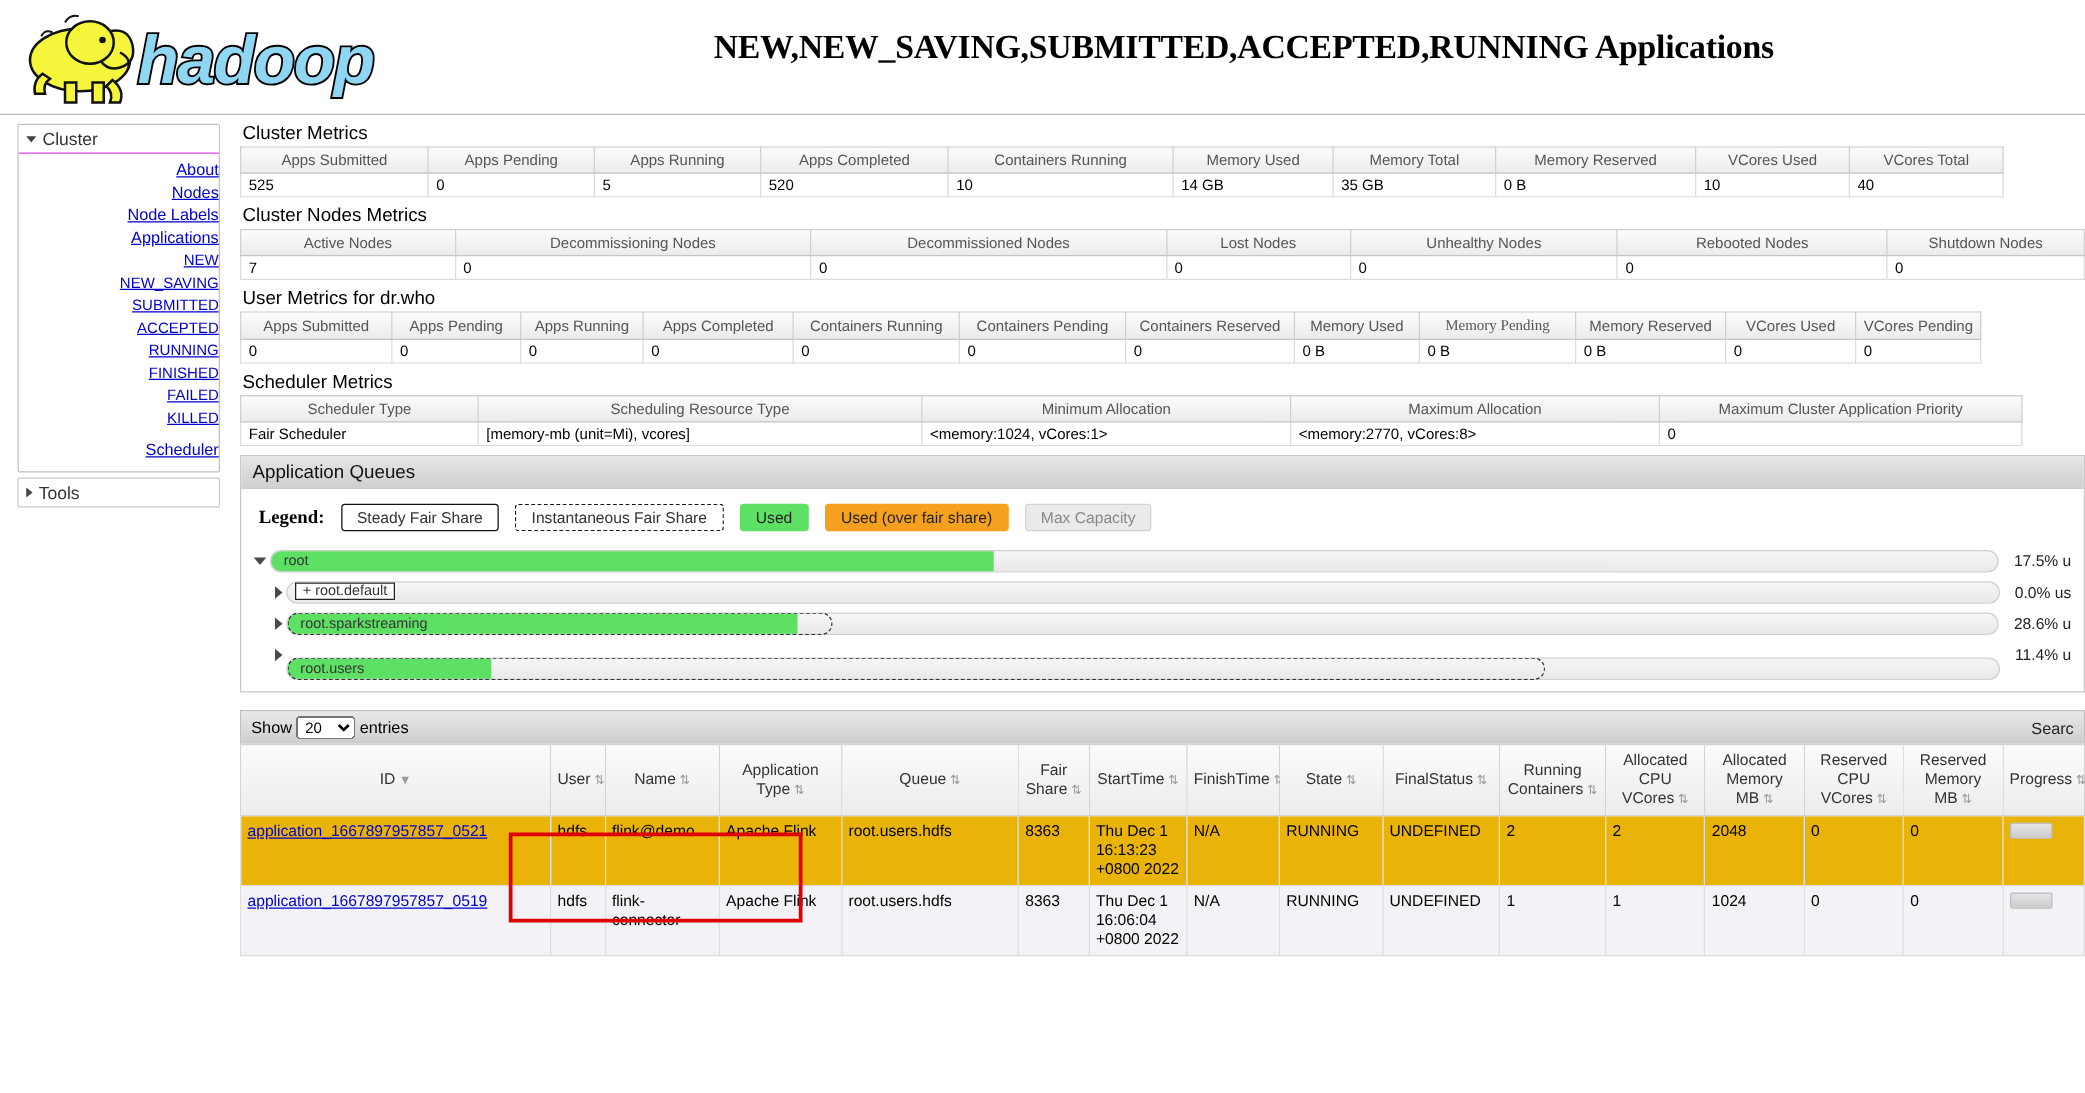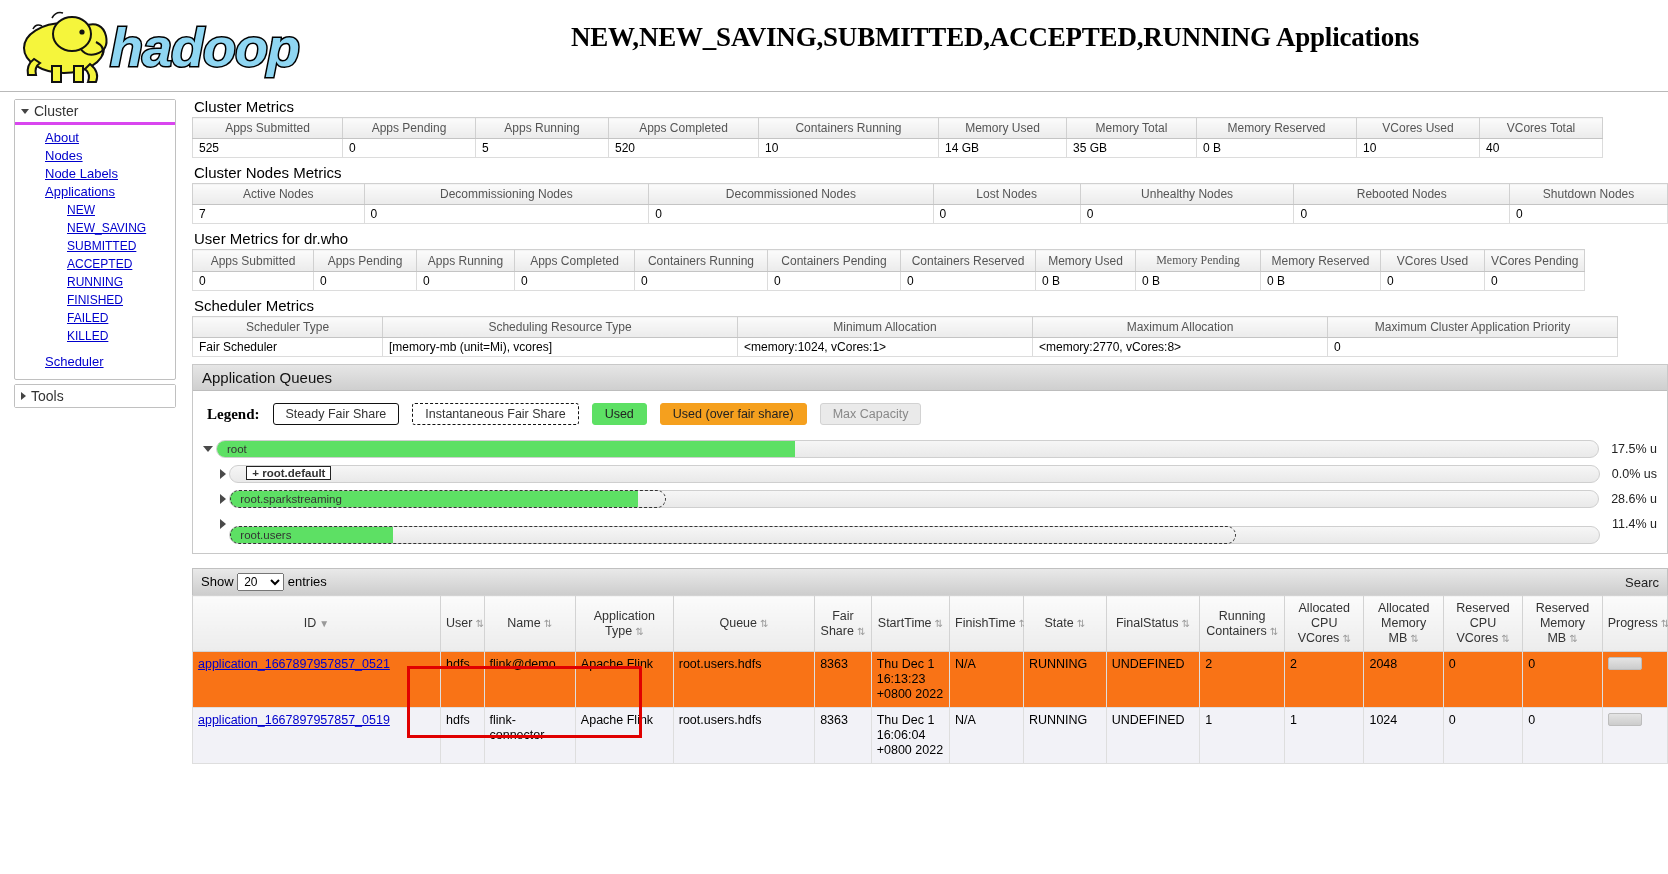--- a/index.html
+++ b/index.html
@@ -20,29 +20,29 @@
     position:absolute; left:340px; top:22px; width:1310px;
     text-align:center; font-size:27px; font-weight:bold;
     font-family:"Liberation Serif", serif; letter-spacing:-0.2px;
   }
 
   
   #sidebar { position:absolute; left:14px; top:99px; width:162px; }
   .navbox { border:1px solid #c0c0c0; background:#fff; border-radius:2px; }
   .navhead {
     padding:3px 6px; font-size:14px; color:#333;
-    border-bottom:3px solid #d946ef; background:#fff;
+    border-bottom:1px solid #d946ef; background:#fff;
   }
   .caret-d { display:inline-block; width:0;height:0;
     border-left:4px solid transparent;border-right:4px solid transparent;
     border-top:5px solid #444; margin-right:5px; vertical-align:2px;}
   .caret-r { display:inline-block; width:0;height:0;
     border-top:4px solid transparent;border-bottom:4px solid transparent;
     border-left:5px solid #444; margin-right:5px; vertical-align:1px;}
-  .navlist { padding:4px 0 8px 0; }
+  .navlist { padding:4px 0 8px 0;text-align:right; }
   .navlist a { display:block; padding:1px 0 1px 30px; font-size:13px; line-height:16px; }
   .navlist a.sub { padding-left:52px; font-size:12px; }
   .navlist .spacer { height:8px; }
   #tools-box { margin-top:4px; }
 
   
   #main { position:absolute; left:192px; top:98px; right:0; }
   .sec-title { font-size:15px; color:#000; margin:0 0 2px 2px;
     font-family:"Liberation Sans", sans-serif; }
   .mtable { border-collapse:collapse; table-layout:fixed; }
@@ -94,42 +94,42 @@
     background:#5de064;
   }
   .qbar-inst {
     position:absolute; top:-1px; bottom:-1px; left:0;
     border:1px dashed #333; border-radius:9px; pointer-events:none;
   }
   .qname {
     position:absolute; left:10px; top:2px; font-size:11.5px; color:#333; z-index:3;
     white-space:nowrap;
   }
-  .qname.boxed { border:1px solid #222; background:#fff; padding:0px 5px; left:16px; top:0px;font-weight:bold; }
+  .qname.boxed { border:1px solid #222; background:#fff; padding:0px 5px; left:6px; top:0px; }
   .qpct { margin-left:12px; font-size:12.5px; color:#222; white-space:nowrap; }
 
   
   #apps-panel { margin-top:14px; width:1476px; position:relative; }
   #apps-toolbar {
     background:linear-gradient(#e9e9e9,#cdcdcd);
     border:1px solid #c0c0c0; border-bottom:none;
     padding:4px 8px; display:flex; align-items:center; justify-content:space-between;
     font-size:13px;
   }
   #apps-toolbar select { font-size:12px; padding:0 2px; }
   .dt { border-collapse:collapse; table-layout:fixed; width:100%; }
   .dt th {
     background:linear-gradient(#fbfbfb,#ececec);
     border:1px solid #d3d3d3; font-weight:normal; color:#333;
     font-size:12.5px; padding:5px 5px; vertical-align:middle;
     text-align:center; position:relative; line-height:15px;
   }
   .dt td {
     border:1px solid #dedede; border-top:none; padding:5px 5px;
-    font-size:12.5px; vertical-align:top; line-height:15px; background:#f97316;
+    font-size:12.5px; vertical-align:top; line-height:15px; background:#eab308;
   }
   .dt tr.alt td { background:#f2f2f7; }
   .sortarrow { color:#999; font-size:10px; margin-left:3px; }
   #red-box {
     position:absolute; border:3px solid #e00000; pointer-events:none;
     left:215px; top:98px; width:235px; height:72px; z-index:20;
   }
   .progcell { }
   .progbar { width:34px; height:13px; background:linear-gradient(#e4e4e4,#cccccc);
     border:1px solid #bdbdbd; border-radius:2px; display:inline-block; }

